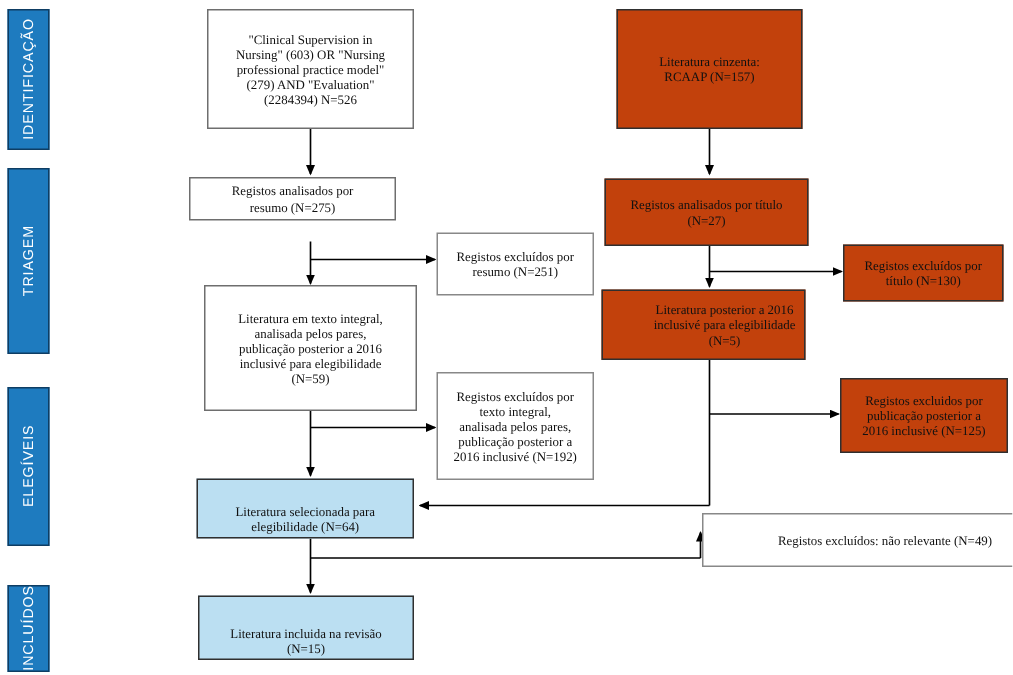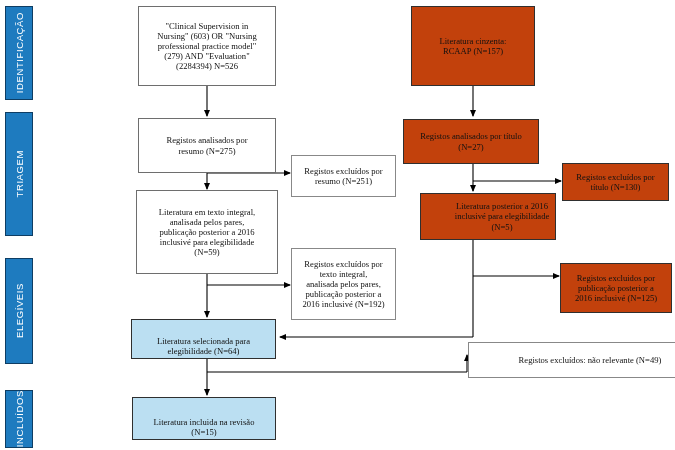--- a/index.html
+++ b/index.html
@@ -120,21 +120,21 @@
   </svg>
 
   <div class="node white fs85" style="left:138px; top:6px; width:138px; height:80px;">
     <span>"Clinical Supervision in
 Nursing" (603) OR "Nursing
 professional practice model"
 (279) AND "Evaluation"
 (2284394) N=526</span>
   </div>
 
-  <div class="node white fs85" style="left:138px; top:118px; width:138px; height:55px;">
+  <div class="node white fs85" style="left:126px; top:118px; width:138px; height:29px;">
     <span>Registos analisados por
 resumo (N=275)</span>
   </div>
 
   <div class="node white fs85" style="left:136px; top:190px; width:142px; height:84px;">
     <span>Literatura em texto integral,
 analisada pelos pares,
 publicação posterior a 2016
 inclusivé para elegibilidade
 (N=59)</span>
@@ -166,32 +166,32 @@
   <div class="node green fs85" style="left:411px; top:6px; width:124px; height:80px;">
     <span>Literatura cinzenta:
 RCAAP (N=157)</span>
   </div>
 
   <div class="node green fs85" style="left:403px; top:119px; width:136px; height:45px;font-family:Liberation Serif, serif;">
     <span>Registos analisados por título
 (N=27)</span>
   </div>
 
-  <div class="node green fs85" style="left:420px; top:193px; width:136px; height:47px;padding-left:32px;">
+  <div class="node green fs85" style="left:401px; top:193px; width:136px; height:47px;padding-left:32px;">
     <span>Literatura posterior a 2016
 inclusivé para elegibilidade
 (N=5)</span>
   </div>
 
   <div class="node green fs85" style="left:562px; top:163px; width:107px; height:38px;">
     <span>Registos excluídos por
 título (N=130)</span>
   </div>
 
-  <div class="node green fs85" style="left:560px; top:252px; width:112px; height:50px;margin-top:11px;">
+  <div class="node green fs85" style="left:560px; top:252px; width:112px; height:50px;">
     <span>Registos excluidos por
 publicação posterior a
 2016 inclusivé (N=125)</span>
   </div>
 
   <div class="node white thin fs85" style="left:468px; top:342px; width:244px; height:36px;">
     <span>Registos excluídos: não relevante (N=49)</span>
   </div>
 
 </div>

